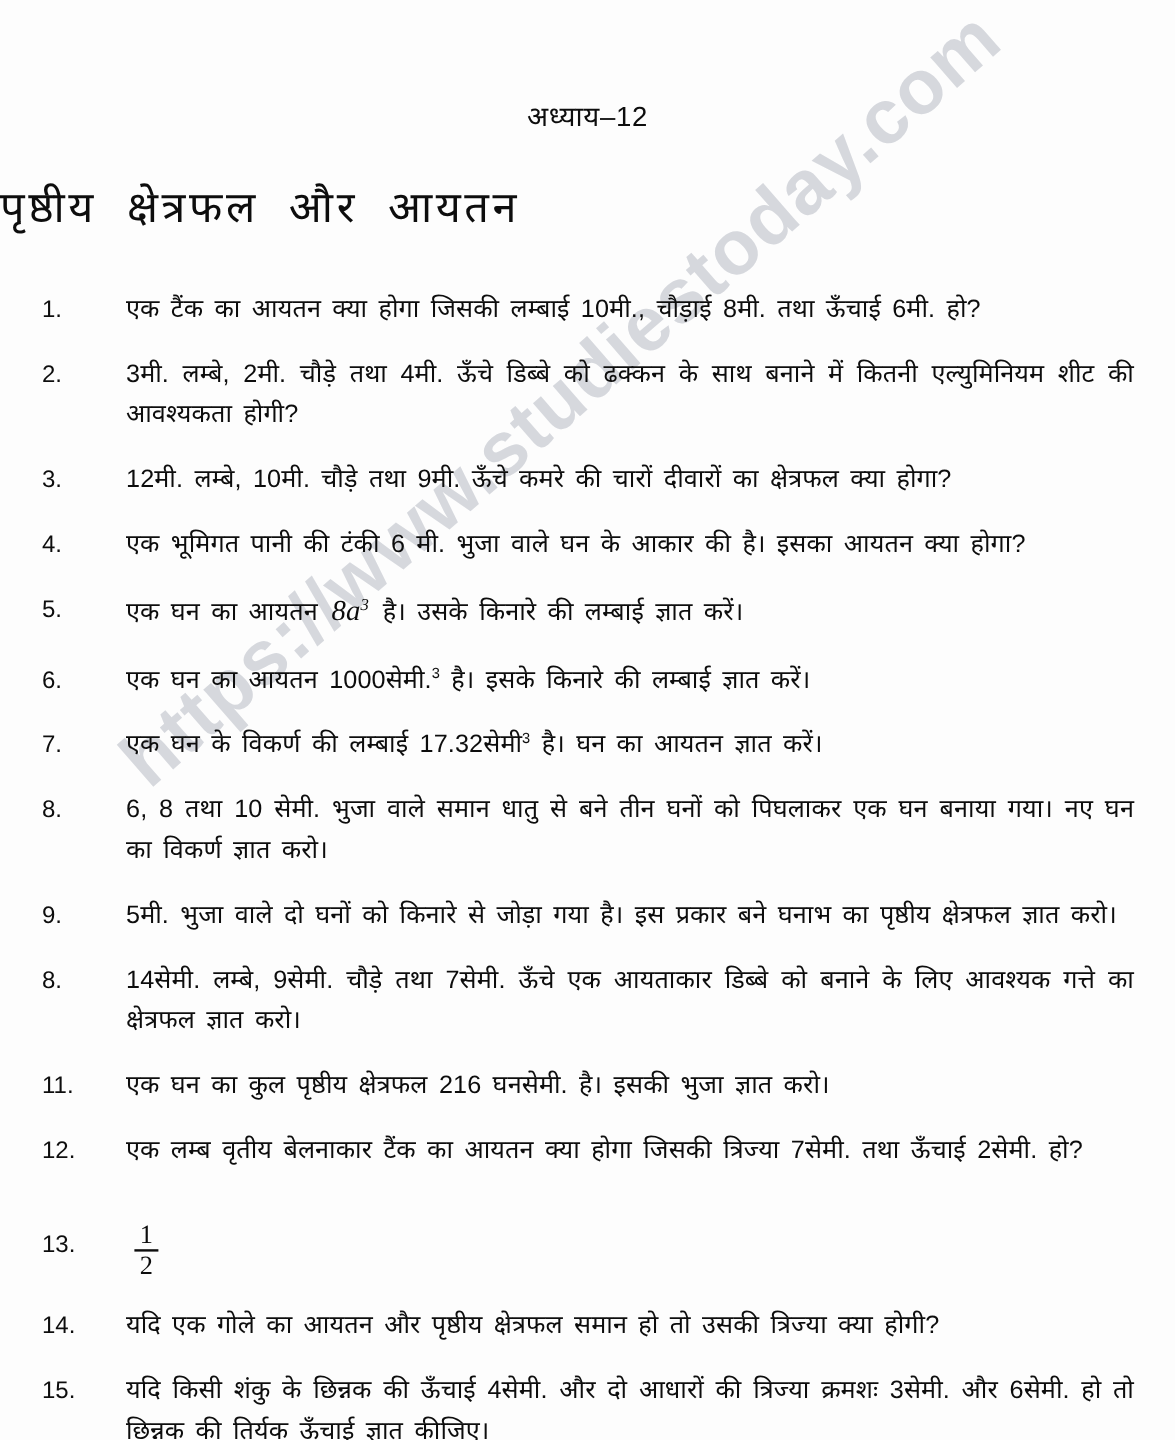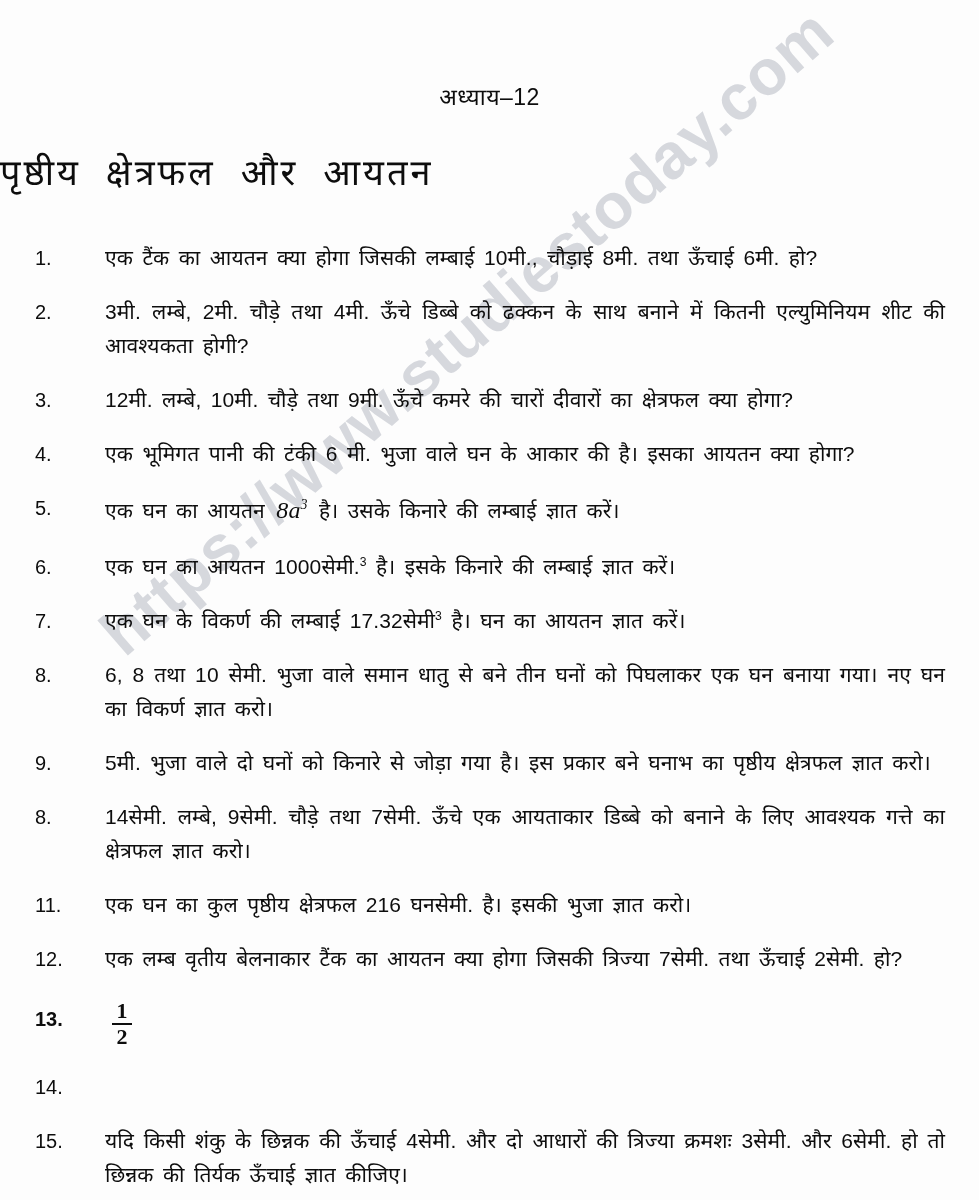--- a/index.html
+++ b/index.html
@@ -82,22 +82,21 @@
     list-style: none;
     padding-top: 46px;
   }
   .q-row {
     display: flex;
     align-items: flex-start;
     padding: 0 34px 0 35px;
     margin-bottom: 20px;
   }
   .q-row.gap-before {
-    margin-top: 26px;
-    font-weight: bold;
+    margin-top: 44px;
   }
   .q-num {
     flex: 0 0 70px;
     font-size: 20px;
     line-height: 1.62;
     padding-top: 1px;
   }
   .q-text {
     flex: 1 1 auto;
     font-size: 21px;
@@ -232,20 +231,21 @@
       <span class="q-num">13.</span>
       <span class="q-text"><span class="frac">
             <span class="num">1</span>
             <span class="bar"></span>
             <span class="den">2</span>
           </span></span>
     </li>
 
     <li class="q-row">
       <span class="q-num">14.</span>
+      <span class="q-text nojust">यदि  एक  गोले  का  आयतन  और  पृष्ठीय  क्षेत्रफल  समान  हो  तो  उसकी  त्रिज्या  क्या  होगी?</span>
     </li>
 
     <li class="q-row">
       <span class="q-num">15.</span>
       <span class="q-text">यदि  किसी  शंकु  के  छिन्नक  की  ऊँचाई  4सेमी.  और  दो  आधारों  की  त्रिज्या  क्रमशः  3सेमी.  और  6सेमी.  हो  तो  छिन्नक  की  तिर्यक  ऊँचाई  ज्ञात  कीजिए।</span>
     </li>
 
     <li class="q-row">
       <span class="q-num">16.</span>
       <span class="q-text nojust"><span>एक  लम्ब  वृतीय  बेलन  का  आयतन </span><span class="mathrm">448π</span><span> सेमी.</span><sup>3</sup><span>  तथा  ऊँचाई  7सेमी.  है।  त्रिज्या  ज्ञात  करें।</span></span>

